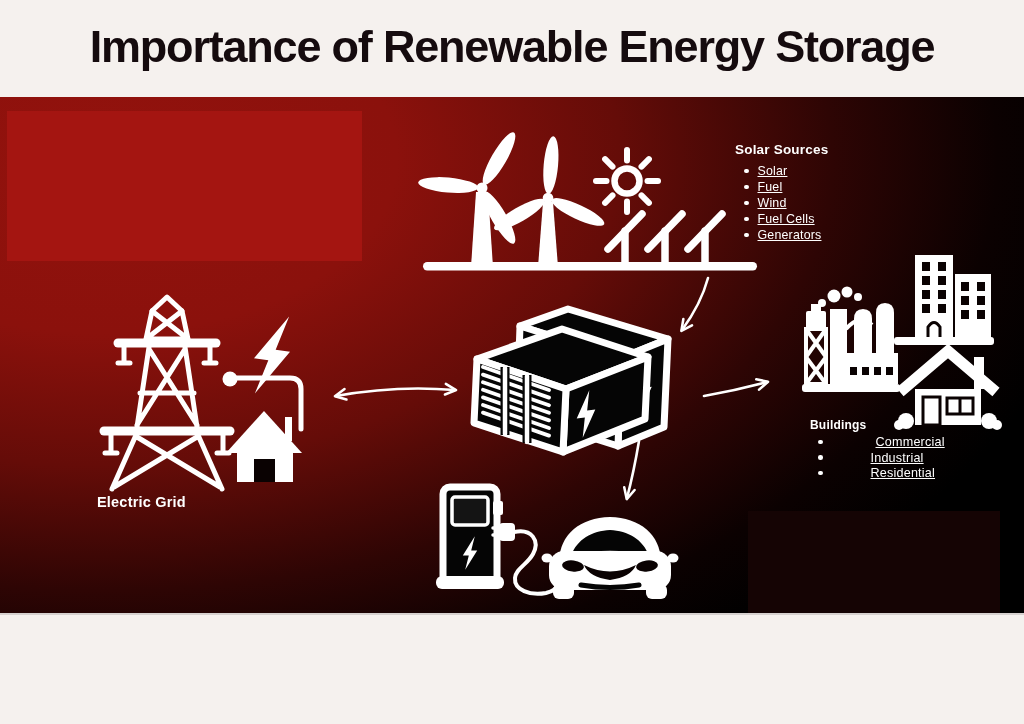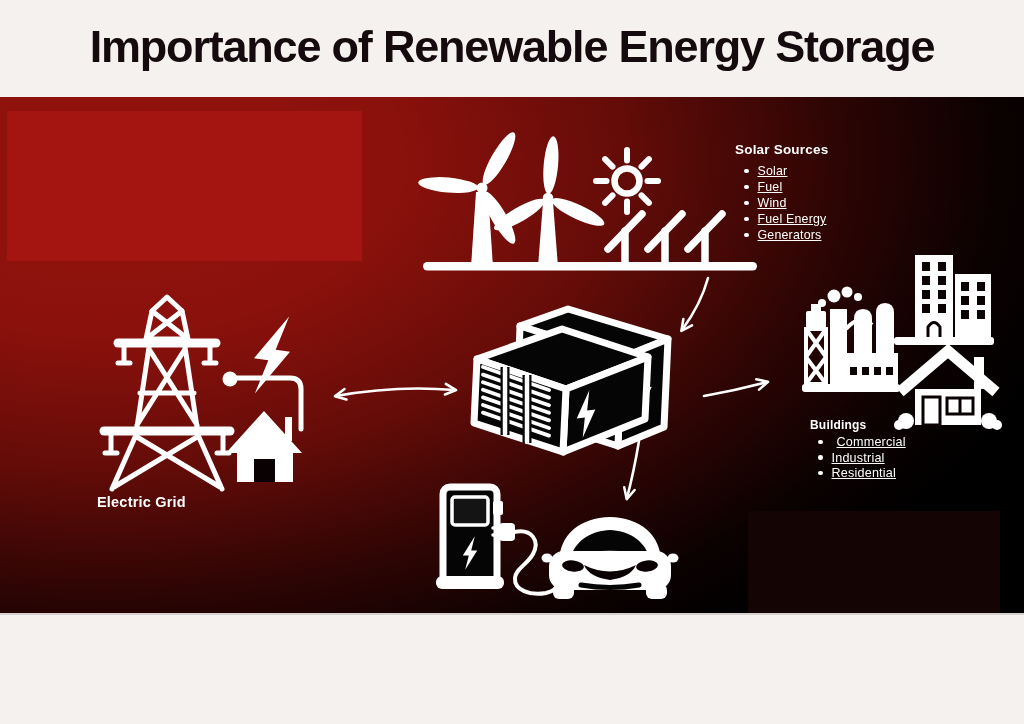--- a/index.html
+++ b/index.html
@@ -10,21 +10,21 @@
   .diagram{position:absolute;left:0;top:97px;width:1024px;height:516px;
     background:radial-gradient(115% 135% at 10% 12%, #93120d 0%, #8b110c 25%, #650c08 44%, #2e0504 62%, #0b0101 76%, #000 86%);}
   .red-panel{position:absolute;left:7px;top:14px;width:355px;height:150px;background:#a41511;}
   .dark-panel{position:absolute;left:748px;top:414px;width:252px;height:102px;background:#150404;}
   .dsvg{position:absolute;left:0;top:0;}
   .lbl{position:absolute;color:#fff;font-weight:bold;font-size:14.5px;line-height:18px;letter-spacing:.2px;}
   .lbl.sm{font-size:13.5px;line-height:16px;}
   .list{position:absolute;list-style:none;margin:0;padding:0;color:#fff;text-decoration:underline;}
   .list li{display:flex;align-items:center;height:16px;font-size:12.4px;letter-spacing:.2px;}
   .list li .dot{width:4.5px;height:4.5px;border-radius:50%;background:#fff;margin-right:9px;flex:none;}
-  .list.bld li{height:15.7px;font-size:12.6px;}
+  .list.bld li{height:15.7px;font-size:12.6px;gap:39px;}
   .list.bld li:first-child .txt{margin-left:5px;}
   .footer{position:absolute;left:0;top:613px;width:1024px;height:111px;background:#f5f1ee;border-top:2px solid #d6d1cf;box-sizing:border-box;}
 </style>
 </head>
 <body>
 
 <div class="page">
 
   <div class="header">
     <h1 class="title">Importance of Renewable Energy Storage</h1>
@@ -265,21 +265,21 @@
       <li>
           <span class="dot"></span>
           <span class="txt">Fuel</span>
         </li>
       <li>
           <span class="dot"></span>
           <span class="txt">Wind</span>
         </li>
       <li>
           <span class="dot"></span>
-          <span class="txt">Fuel Energy</span>
+          <span class="txt">Fuel Cells</span>
         </li>
       <li>
           <span class="dot"></span>
           <span class="txt">Generators</span>
         </li>
     </ul>
 
 
     <div class="lbl" style="left:97px;top:396px;text-align:right;">Electric Grid</div>
 

